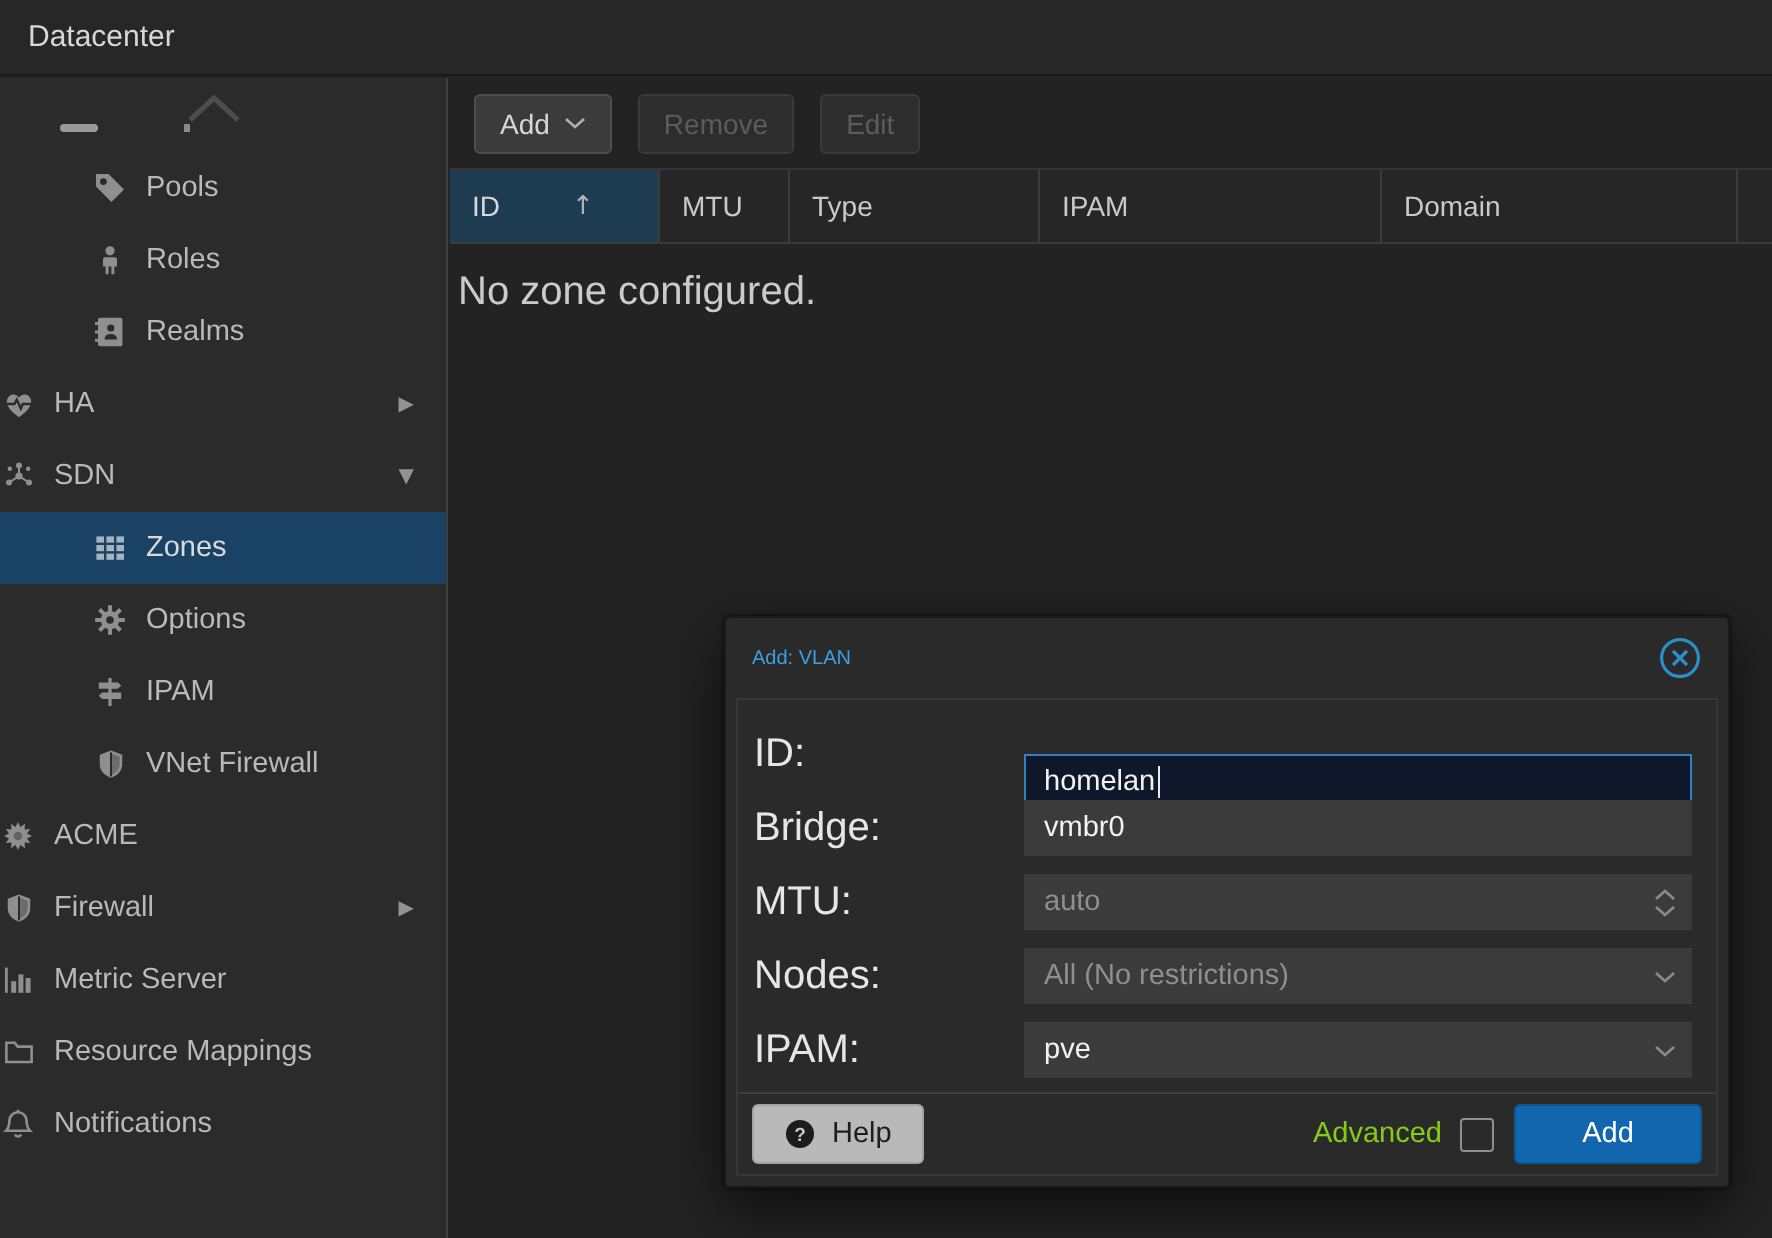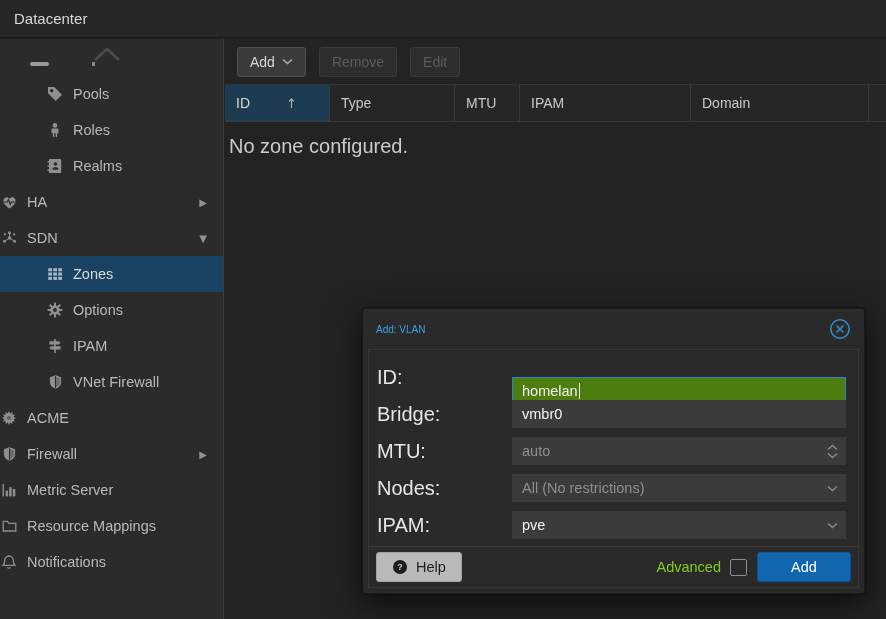--- a/index.html
+++ b/index.html
@@ -73,21 +73,21 @@
   .dlg-title { font-size:10px; color:var(--title-blue); font-weight:500; }
   .dlg-close { margin-left:auto; width:22px; height:22px; color:#2d8ec9; cursor:pointer; display:flex; }
   .dlg-inner { margin:0 5px; border:1px solid #373737; border-bottom:none; height:204px; padding:13px 12px 0 8px; }
   .drow { display:flex; align-items:center; height:28px; margin-bottom:9px; }
   .drow label { width:135px; font-size:20px; color:#e6e6e6; flex:none; padding-left:0; }
   .ctrl {
     flex:1; height:28px; display:flex; align-items:center;
     padding:0 9px; font-size:14.5px; position:relative; cursor:text;
   }
   .ctrl.gray { background:#3b3b3b; border:1px solid #3b3b3b; }
-  .ctrl.focused { background:#4d7c0f; border:1px solid #2e81c4;margin-top:28px; }
+  .ctrl.focused { background:#0f172a; border:1px solid #2e81c4;margin-top:28px; }
   .ctrl .val { color:#f2f2f2; }
   .ctrl .ph  { color:#8f8f8f; }
   .ctrl .caret { display:inline-block; width:1.5px; height:16px; background:#eaeaea; margin-left:1px; }
   .trigger { position:absolute; right:7px; top:0; bottom:0; display:flex; flex-direction:column; justify-content:center; align-items:center; color:#8a8a8a; gap:1px; cursor:pointer; }
   .dlg-footer {
     position:absolute; left:5px; right:5px; bottom:5px; height:42px;
     border:1px solid #373737; border-top:1px solid #3c3c3c;
     display:flex; align-items:center; padding:0 7px;
   }
   .help-btn {
@@ -304,25 +304,25 @@
       </div>
       <div class="tbtn disabled">
         <span>Edit</span>
       </div>
     </div>
   <div class="grid-header" id="grid-header">
       <div class="gh-cell sorted" style="width: 105px; gap: 29px;">
         <span>ID</span>
         <span class="sort-arrow">↑</span>
       </div>
+      <div class="gh-cell" style="width: 65px;">
+        <span>MTU</span>
+      </div>
       <div class="gh-cell" style="width: 125px;">
         <span>Type</span>
-      </div>
-      <div class="gh-cell" style="width: 65px;">
-        <span>MTU</span>
       </div>
       <div class="gh-cell" style="width: 171px;">
         <span>IPAM</span>
       </div>
       <div class="gh-cell" style="width: 178px;">
         <span>Domain</span>
       </div>
     </div>
   <div class="grid-empty">No zone configured.</div>
 </div>

